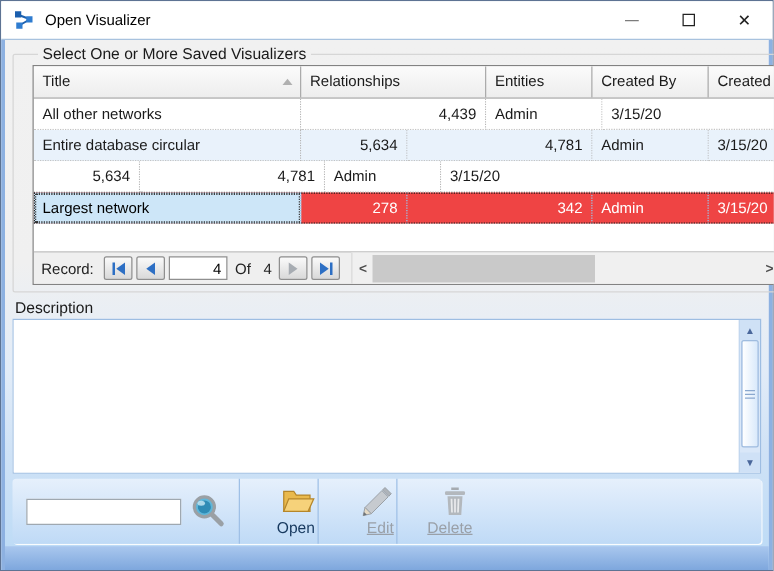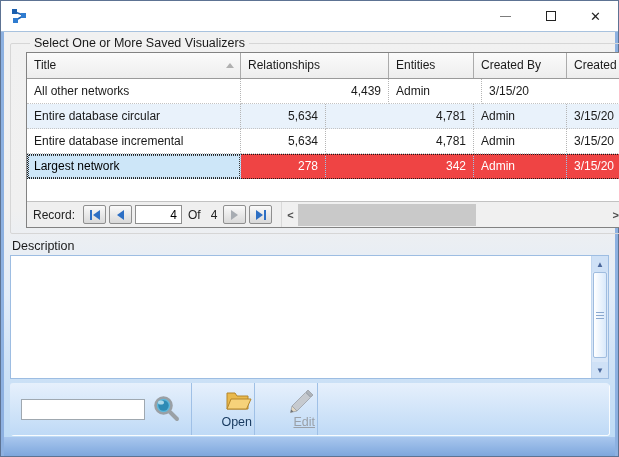--- a/index.html
+++ b/index.html
@@ -118,20 +118,21 @@
 <div class="window">
 
   <div class="titlebar">
     <svg class="appicon" viewBox="0 0 16 16">
       <line x1="4" y1="4" x2="12" y2="7" stroke="#1b5fae" stroke-width="1.6"></line>
       <line x1="5" y1="12" x2="12" y2="8" stroke="#1b5fae" stroke-width="1.6"></line>
       <rect x="1" y="1" width="5" height="5" fill="#1b5fae"></rect>
       <rect x="10" y="5" width="5" height="5" fill="#2f7cd0"></rect>
       <rect x="2" y="10" width="5" height="5" fill="#2f7cd0"></rect>
     </svg>
+    <span class="title">Open Visualizer</span>
     <span class="spacer"></span>
     <button class="capbtn">
         <span class="dash"></span>
       </button>
     <button class="capbtn">
         <span class="box"></span>
       </button>
     <button class="capbtn">
         <span class="x">✕</span>
       </button>
@@ -164,21 +165,20 @@
 
         <div class="grow gridrow alt">
           <div class="cell c-title">Entire database circular</div>
           <div class="cell c-ent">5,634</div>
           <div class="cell c-rel">4,781</div>
           <div class="cell c-by">Admin</div>
           <div class="cell c-date">3/15/20</div>
         </div>
 
         <div class="grow gridrow">
-          <div class="cell c-title">Entire database incremental</div>
           <div class="cell c-ent">5,634</div>
           <div class="cell c-rel">4,781</div>
           <div class="cell c-by">Admin</div>
           <div class="cell c-date">3/15/20</div>
         </div>
 
         <div class="grow gridrow sel">
           <div class="cell c-title cell-focused">Largest network</div>
           <div class="cell c-ent">278</div>
           <div class="cell c-rel">342</div>
@@ -264,17 +264,28 @@
       <button class="toolbtn">
         <svg width="28" height="26" viewBox="0 0 28 26">
           <polygon points="21,2 26,7 24,9 19,4" fill="#aeb3b9" stroke="#9aa0a6" stroke-width="0.8"></polygon>
           <polygon points="18.5,4.5 23.5,9.5 10,23 5,18" fill="#c6cacf" stroke="#9aa0a6" stroke-width="0.8"></polygon>
           <polygon points="5,18 10,23 3.5,24.5" fill="#e4d9c5" stroke="#9aa0a6" stroke-width="0.8"></polygon>
           <polygon points="4.2,21.5 6.5,23.8 3.5,24.5" fill="#6e7378"></polygon>
         </svg>
         <span class="tlabel lbl-dis">Edit</span>
       </button>
       <span class="tsep"></span>
+      <button class="toolbtn">
+        <svg width="28" height="26" viewBox="0 0 28 26">
+          <path d="M11 3 L17 3" stroke="#a6abb1" stroke-width="2" fill="none"></path>
+          <rect x="6" y="5" width="16" height="3" rx="1" fill="#b3b8bd"></rect>
+          <path d="M8 9 L20 9 L19 24 L9 24 Z" fill="#b3b8bd"></path>
+          <line x1="11.2" y1="11" x2="11.6" y2="22" stroke="#e8eaec" stroke-width="1.4"></line>
+          <line x1="14" y1="11" x2="14" y2="22" stroke="#e8eaec" stroke-width="1.4"></line>
+          <line x1="16.8" y1="11" x2="16.4" y2="22" stroke="#e8eaec" stroke-width="1.4"></line>
+        </svg>
+        <span class="tlabel lbl-dis">Delete</span>
+      </button>
     </div>
 
     <div class="bottomstrip"></div>
   </div>
 </div>
 
 </body></html>

